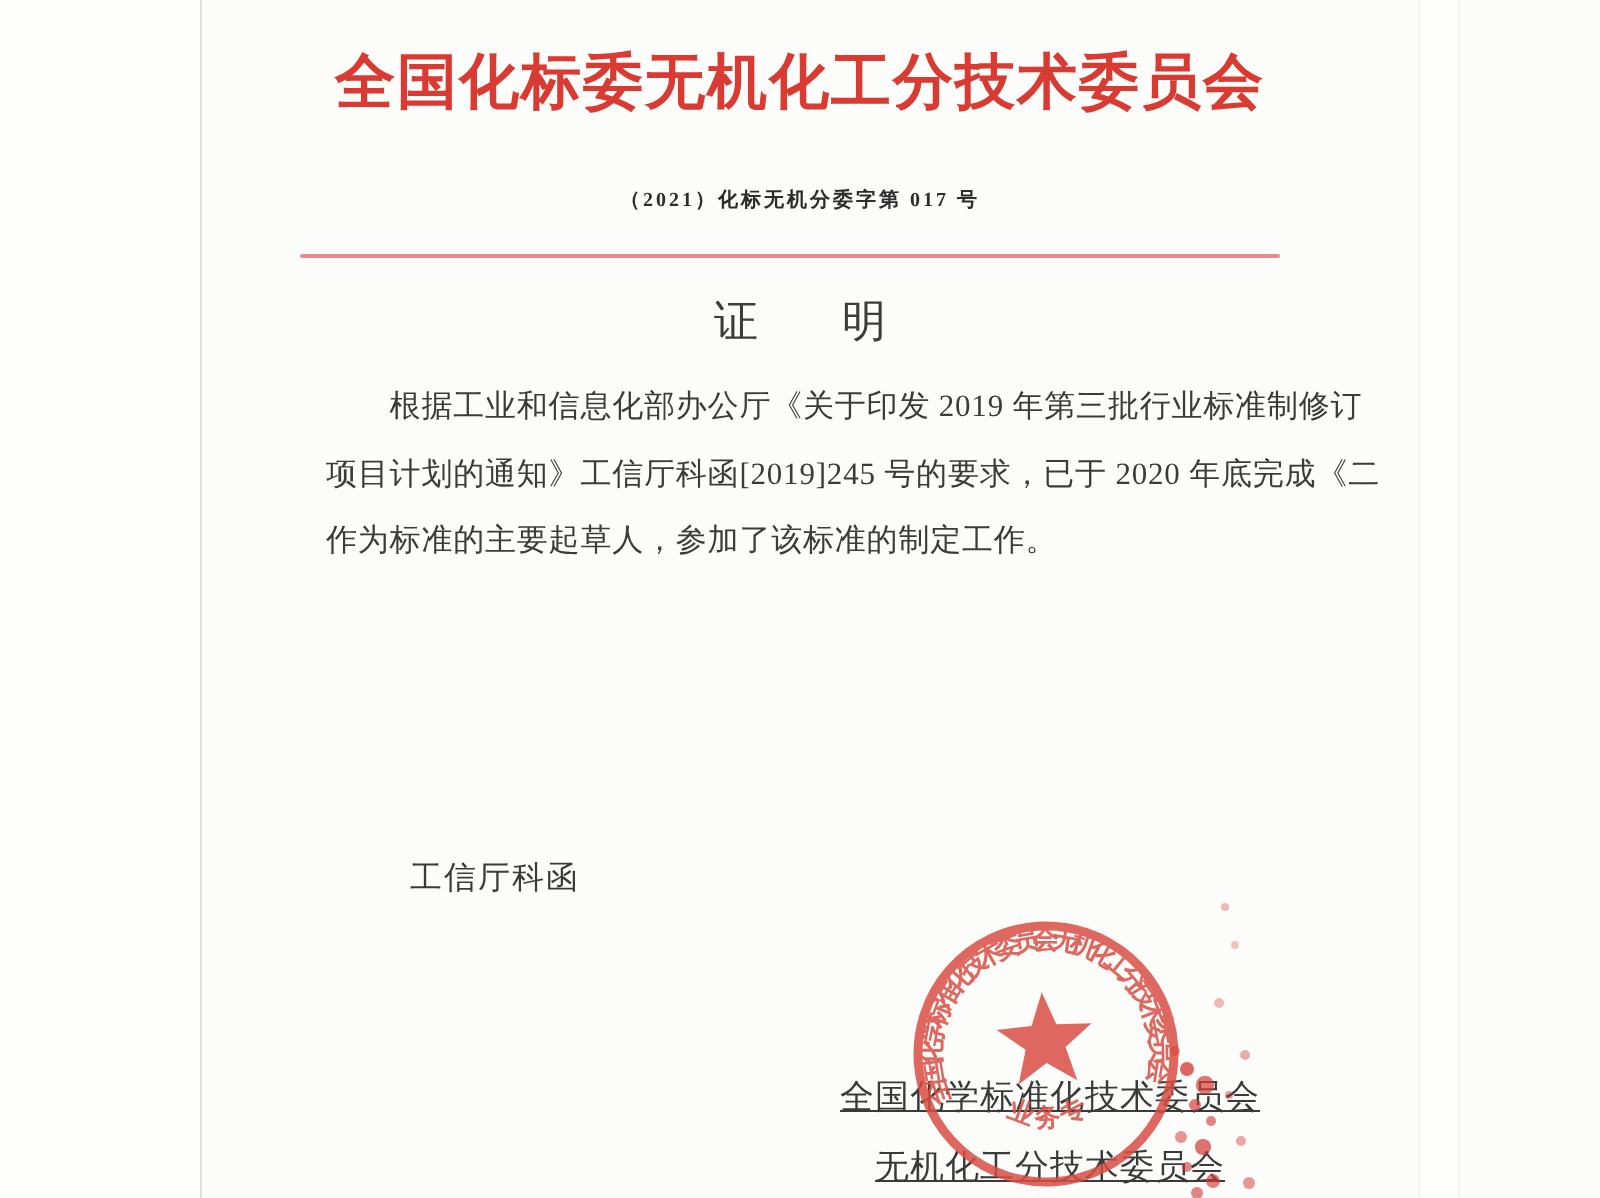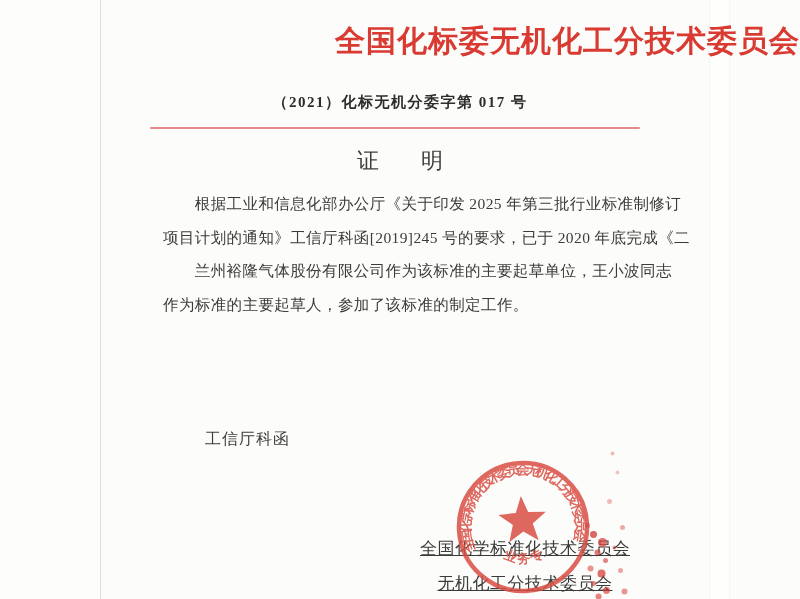--- a/index.html
+++ b/index.html
@@ -23,29 +23,29 @@
     background:#fdfdfc;
   }
   .band-right{
     position:absolute;left:709px;top:0;width:19px;height:599px;
     background:rgba(255,255,255,0.55);
     border-left:1px solid rgba(120,120,110,0.06);
     border-right:1px solid rgba(120,120,110,0.05);
   }
   .org-title{
     position:absolute;left:0;top:21px;width:800px;
-    text-align:right;
+    text-align:center;
     font-size:30px;font-weight:bold;
     color:#d93a31;
     letter-spacing:1px;
   }
   .doc-number{
     position:absolute;left:0;top:93px;width:800px;
     text-align:center;
-    font-size:15px;font-weight:bold;
+    font-size:10px;font-weight:bold;
     color:#2d2d2d;
     letter-spacing:1.5px;
   }
   .divider{
     position:absolute;left:150px;top:127px;width:490px;height:2px;
     background:#e8888f;
     border-radius:1px;
   }
   .cert-heading{
     position:absolute;left:0;top:146px;width:800px;
@@ -112,23 +112,22 @@
   <div class="doc-number">（2021）化标无机分委字第 017 号</div>
 
   <div class="divider"></div>
 
   <div class="cert-heading">
     <span>证</span>
     <span>明</span>
   </div>
 
   <div class="body-text">
-      <div class="body-line">　　根据工业和信息化部办公厅《关于印发 2025 年第三批行业标准制修订</div>
+      <div class="body-line">　　根据工业和信息化部办公厅《关于印发 2019 年第三批行业标准制修订</div>
       <div class="body-line">项目计划的通知》工信厅科函[2019]245 号的要求，已于 2020 年底完成《二</div>
-      <div class="body-line">　　兰州裕隆气体股份有限公司作为该标准的主要起草单位，王小波同志</div>
       <div class="body-line">作为标准的主要起草人，参加了该标准的制定工作。</div>
     </div>
 
   <div class="closing">工信厅科函</div>
 
   <div class="signature">
       <div class="signature-line">全国化学标准化技术委员会</div>
       <div class="signature-line">无机化工分技术委员会</div>
     </div>
 

